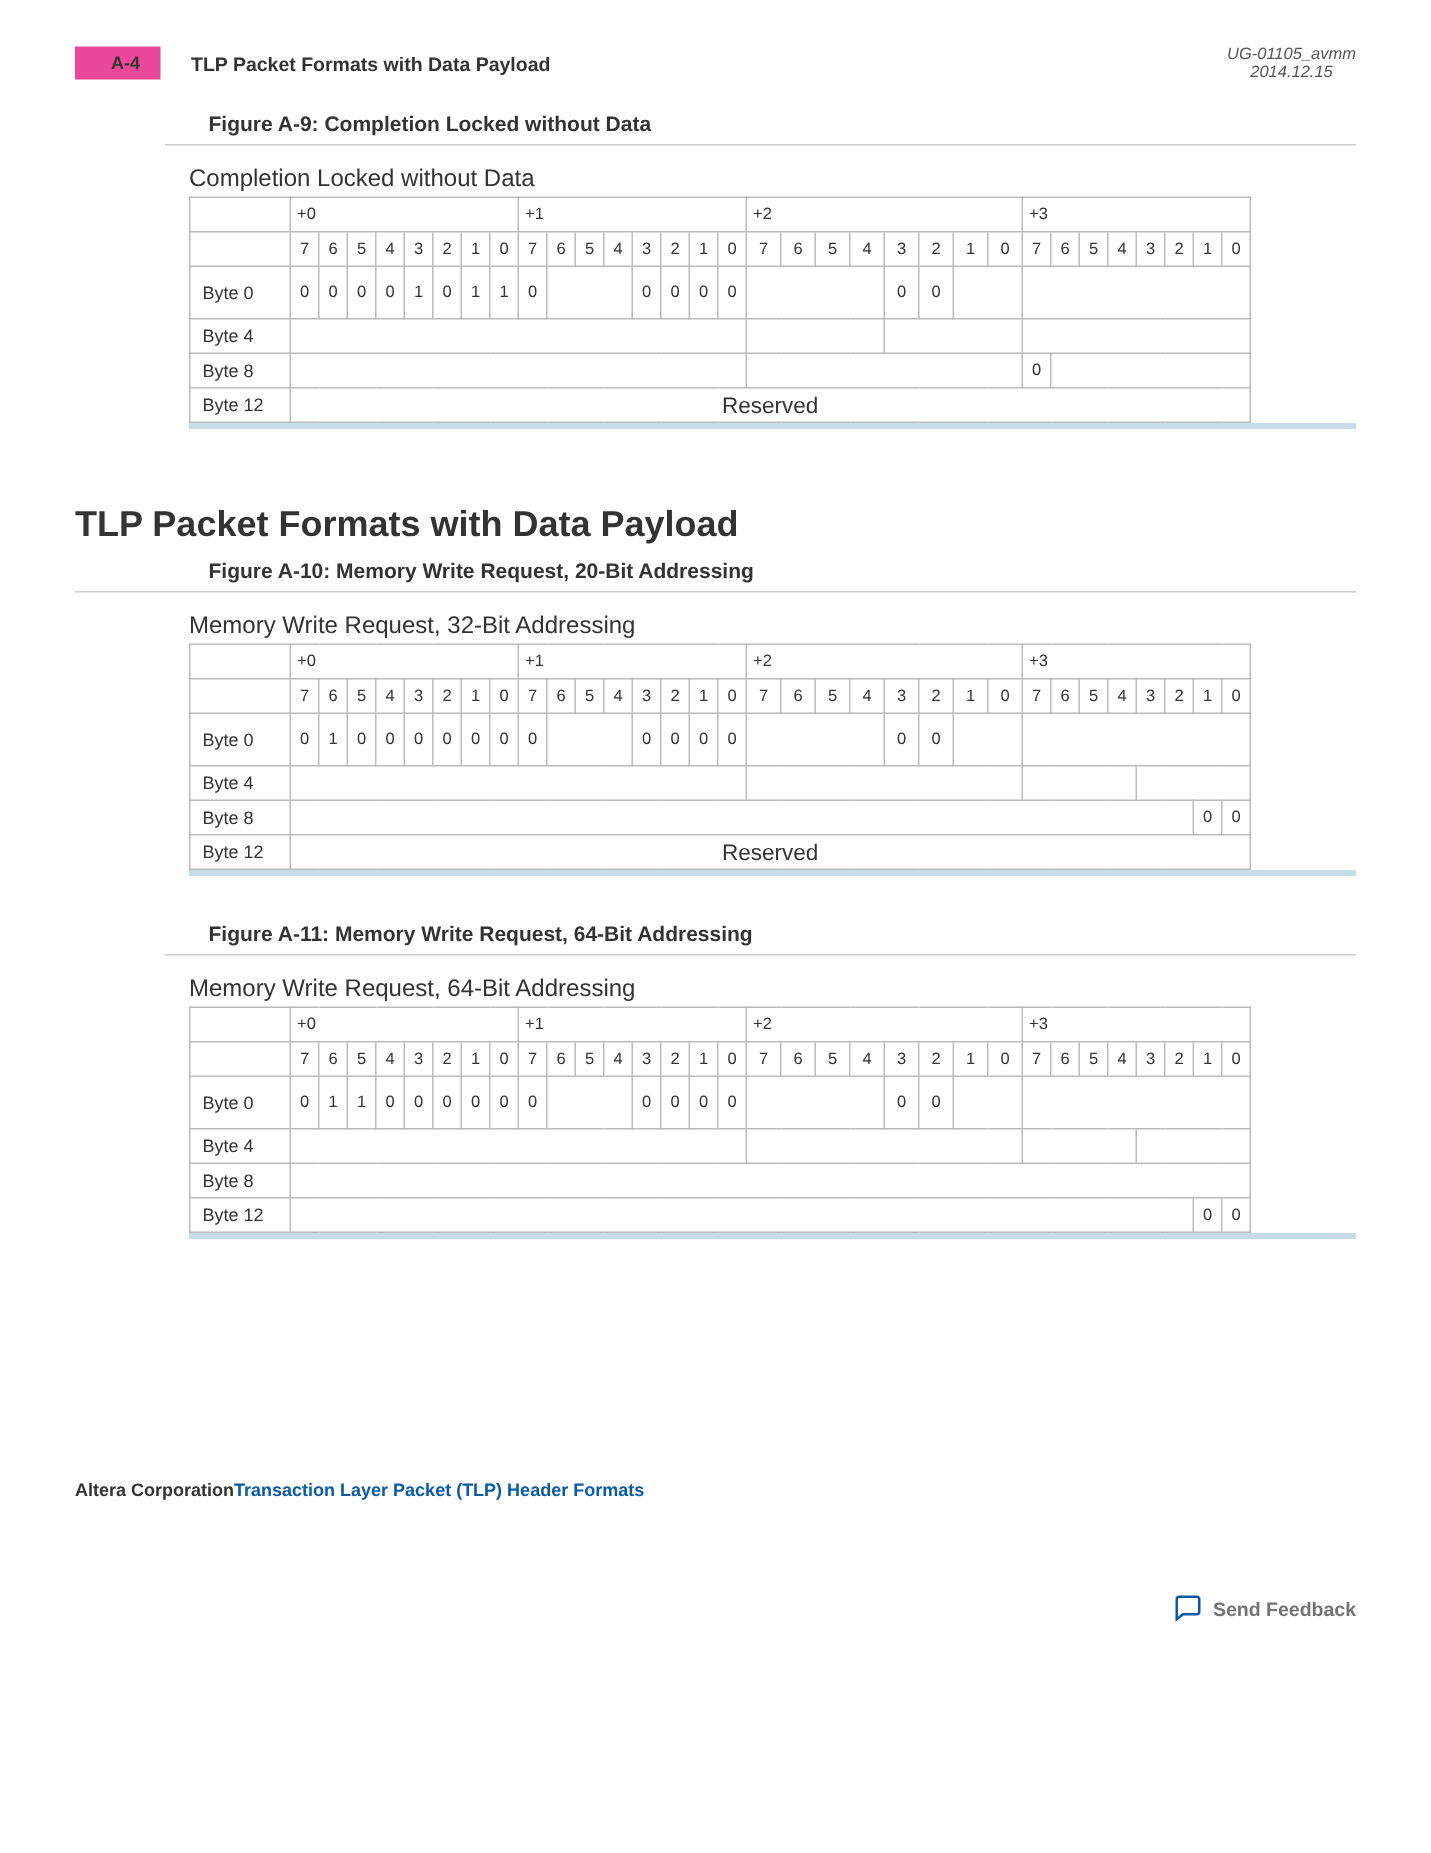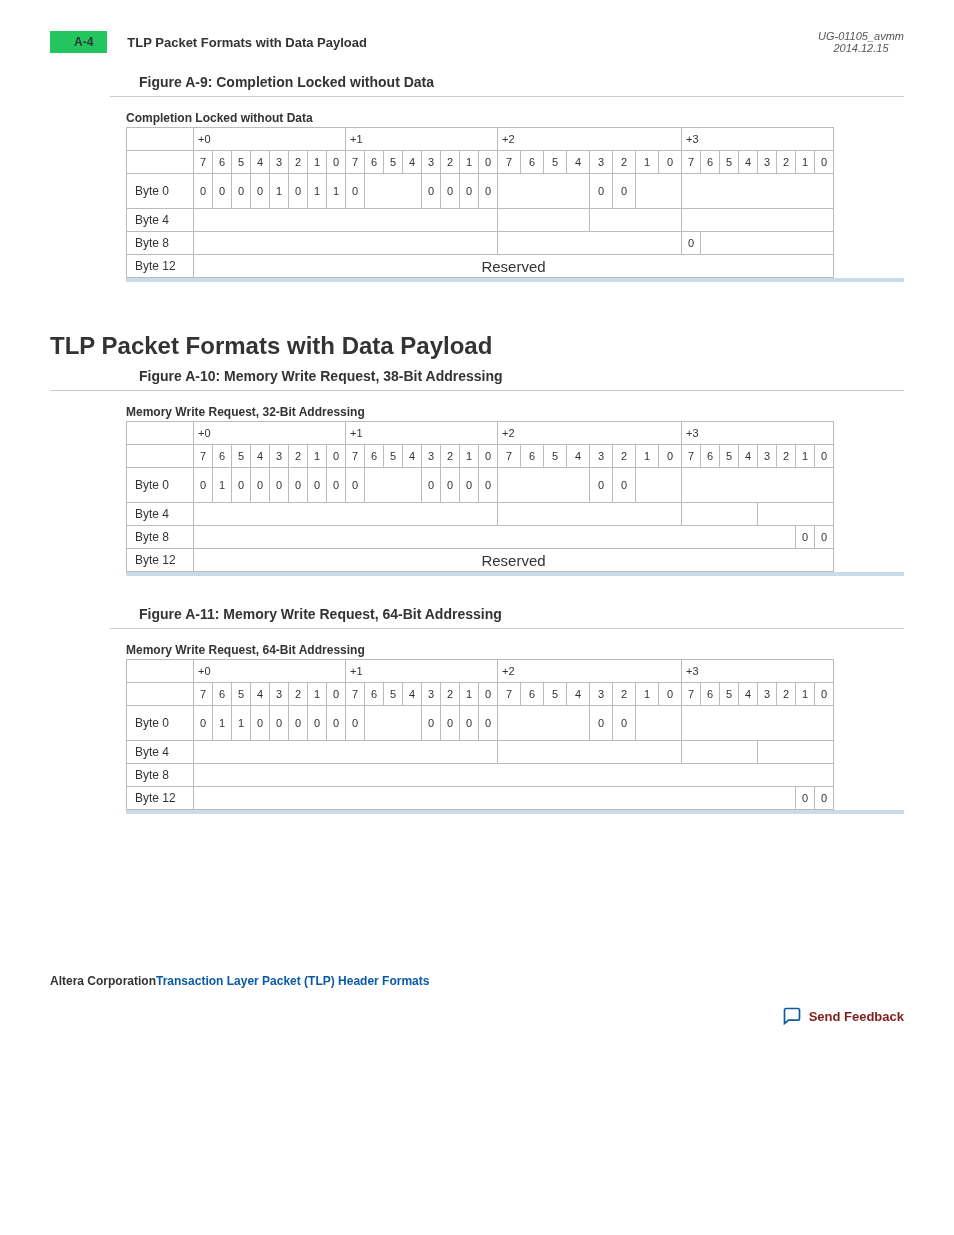--- a/index.html
+++ b/index.html
@@ -11,21 +11,21 @@
     background: #fff;
     width: 954px;
     box-sizing: border-box;
   }
   .header {
     display: flex;
     align-items: center;
     margin-bottom: 20px;
   }
   .page-tag {
-    background: #22c55e;
+    background: #ec4899;
     color: #333;
     font-weight: bold;
     padding: 4px 14px 4px 24px;
     font-size: 12px;
   }
   .header-title {
     font-weight: bold;
     margin-left: 20px;
     font-size: 13px;
   }
@@ -46,22 +46,22 @@
     border: none;
     border-top: 1px solid #ccc;
     margin: 6px 0 14px 60px;
   }
   hr.sec-rule-full {
     border: none;
     border-top: 1px solid #ccc;
     margin: 6px 0 14px 0;
   }
   .table-caption {
-    font-weight: bold;
-    font-size: 12px;
+    font-weight: normal;
+    font-size: 16px;
     margin: 8px 0 2px 76px;
   }
   .section-h1 {
     font-size: 24px;
     font-weight: bold;
     margin: 50px 0 6px 0;
   }
 
   
   .bit-table {
@@ -99,26 +99,27 @@
     display:flex;
     justify-content: flex-start;
     font-size: 12px;
   }
   .footer .right a { color: #0a5aa6; font-weight:bold; text-decoration:none;}
   .feedback {
     text-align: right;
     margin-top: 18px;
   }
   .feedback a {
-    color: #7f1d1d;
+    color: #737373;
     font-weight: bold;
     text-decoration: none;
     display:inline-flex;
     align-items: center;
     gap:6px;
+    margin-top:44px;
   }
   .feedback svg { color:#0a5aa6; }
 </style>
 </head>
 <body>
 
 <div class="header">
   <div class="page-tag">A-4</div>
   <div class="header-title">TLP Packet Formats with Data Payload</div>
   <div class="header-right">
@@ -214,21 +215,21 @@
   <tr class="reserved-row">
     <td class="lbl">Byte 12</td>
     <td colspan="32" class="res">Reserved</td>
   </tr>
 </tbody>
   </table>
 <div class="table-bottom-bar"></div>
 
 <div class="section-h1">TLP Packet Formats with Data Payload</div>
 
-<div class="fig-title">Figure A-10: Memory Write Request, 38-Bit Addressing</div>
+<div class="fig-title">Figure A-10: Memory Write Request, 20-Bit Addressing</div>
 <hr class="sec-rule-full">
 <div class="table-caption">Memory Write Request, 32-Bit Addressing</div>
 
 <table class="bit-table">
   <tbody>
       <tr class="byte-hdr">
     <td class="lbl"></td>
     <td colspan="8">+0</td>
     <td colspan="8">+1</td>
     <td colspan="8">+2</td>

